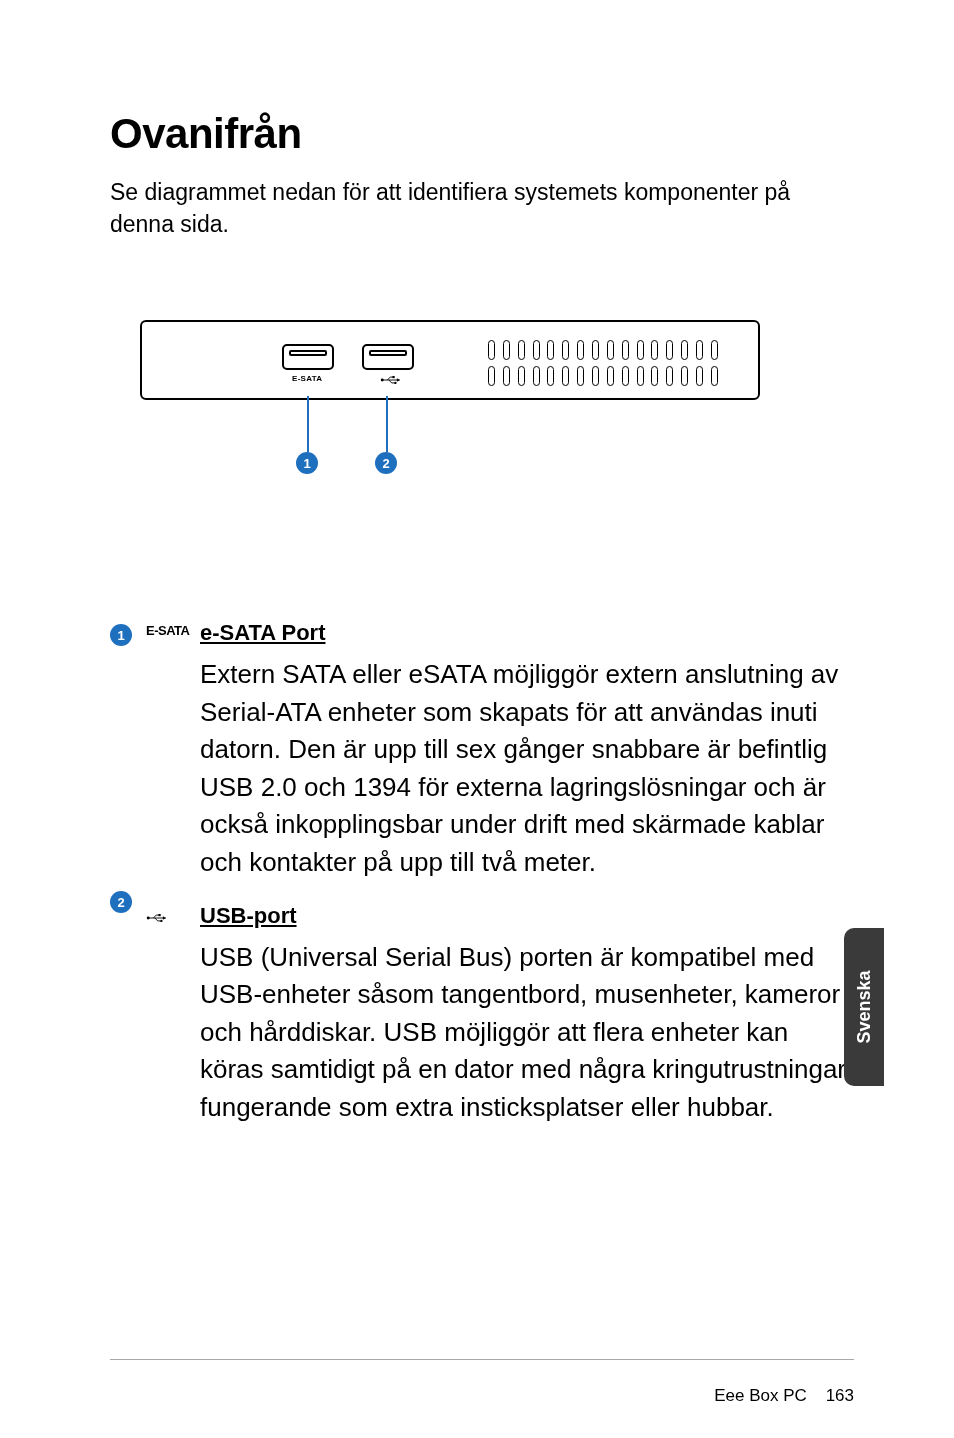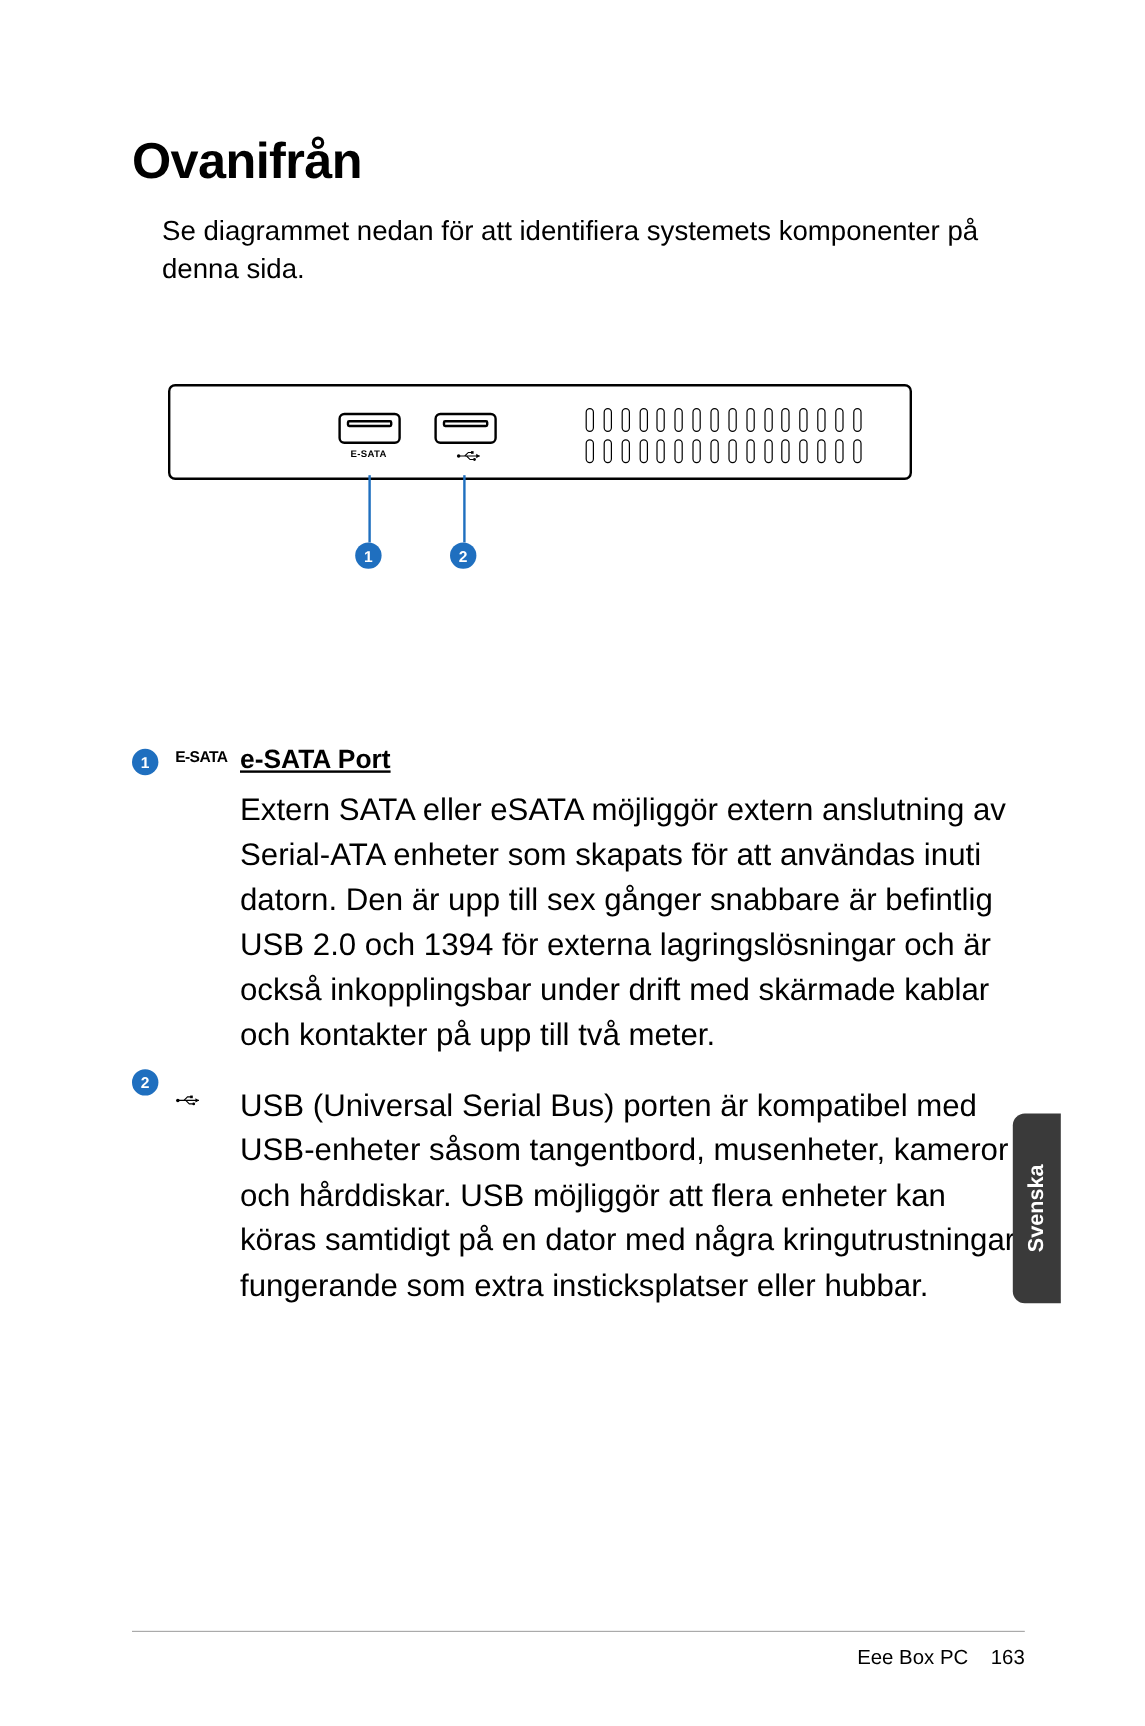--- a/index.html
+++ b/index.html
@@ -1,19 +1,19 @@
 <!DOCTYPE html>
 <html><head>
 <meta charset="utf-8">
 <style>
   * { margin: 0; padding: 0; box-sizing: border-box; }
   html, body { width: 954px; height: 1438px; background: #fff; font-family: "Segoe UI", "Myriad Pro", Arial, sans-serif; color: #000; }
   .page { position: relative; width: 954px; height: 1438px; padding: 110px 100px 60px 110px; }
   h1.main-title { font-size: 42px; font-weight: 900; letter-spacing: -0.5px; margin-bottom: 18px; }
-  p.intro { font-size: 23px; line-height: 1.4; margin-bottom: 80px; max-width: 730px; margin-left: 25px; }
+  p.intro { font-size: 23px; line-height: 1.4; margin-bottom: 80px; max-width: 730px; }
 
   
   .diagram-wrap { margin-left: 30px; margin-bottom: 140px; }
   .device { position: relative; width: 620px; height: 80px; border: 2px solid #000; border-radius: 6px; }
   .port { position: absolute; top: 22px; width: 52px; height: 26px; border: 2px solid #000; border-radius: 5px; display: flex; align-items: flex-end; justify-content: center; }
   .port .slot { position:absolute; top:4px; left:50%; transform:translateX(-50%); width: 38px; height: 6px; border: 2px solid #000; border-radius: 2px; }
   .port-esata { left: 140px; }
   .port-usb   { left: 220px; }
   .port-label { position:absolute; top: 52px; font-size: 8px; font-weight: 700; letter-spacing: 0.3px; }
   .label-esata { left: 150px; }
@@ -42,21 +42,21 @@
   .def-body { font-size: 26px; line-height: 1.44; max-width: 660px; }
   .esata-icon { font-family: Arial, sans-serif; font-size: 13px; font-weight: 900; letter-spacing: -0.5px; }
   .usb-icon { font-size: 20px; }
 
   
   .side-tab { position:absolute; right:70px; top:928px; width:40px; height:158px; background:#3a3a3a; border-top-left-radius:10px; border-bottom-left-radius:10px; }
   .side-tab span { position:absolute; left:50%; top:50%; transform: translate(-50%,-50%) rotate(-90deg); transform-origin:center; color:#fff; font-weight:700; font-size:18px; white-space: nowrap; }
 
   
   .footer-rule { position:absolute; left:110px; right:100px; bottom:78px; height:1px; background:#aaa; }
-  .footer { position:absolute; right:100px; bottom:46px; font-size:17px; color:#000; }
+  .footer { position:absolute; right:100px; bottom:32px; font-size:17px; color:#000; }
   .footer .pn { margin-left: 14px; }
 
   
   svg.usb-glyph { width: 22px; height: 12px; }
 </style>
 </head>
 <body>
 
 <div class="page">
 
@@ -145,20 +145,21 @@
         <svg class="usb-glyph" viewBox="0 0 60 24">
           <circle cx="6" cy="12" r="4" fill="#000"></circle>
           <line x1="6" y1="12" x2="54" y2="12" stroke="#000" stroke-width="2.5"></line>
           <polygon points="54,12 46,7 46,17" fill="#000"></polygon>
           <path d="M20 12 L28 4 L36 4" stroke="#000" stroke-width="2.5" fill="none"></path>
           <rect x="34" y="1" width="6" height="6" fill="#000"></rect>
           <path d="M24 12 L32 20 L40 20" stroke="#000" stroke-width="2.5" fill="none"></path>
           <circle cx="42" cy="20" r="3.2" fill="#000"></circle>
         </svg>
       </div>
+      <div class="def-title">USB-port</div>
       <div class="def-body">USB (Universal Serial Bus) porten är kompatibel med USB-enheter såsom tangentbord, musenheter, kameror och hårddiskar. USB möjliggör att flera enheter kan köras samtidigt på en dator med några kringutrustningar fungerande som extra insticksplatser eller hubbar.</div>
     </div>
   </div>
 
   <div class="side-tab">
     <span>Svenska</span>
   </div>
 
   <div class="footer-rule"></div>
   <div class="footer">

